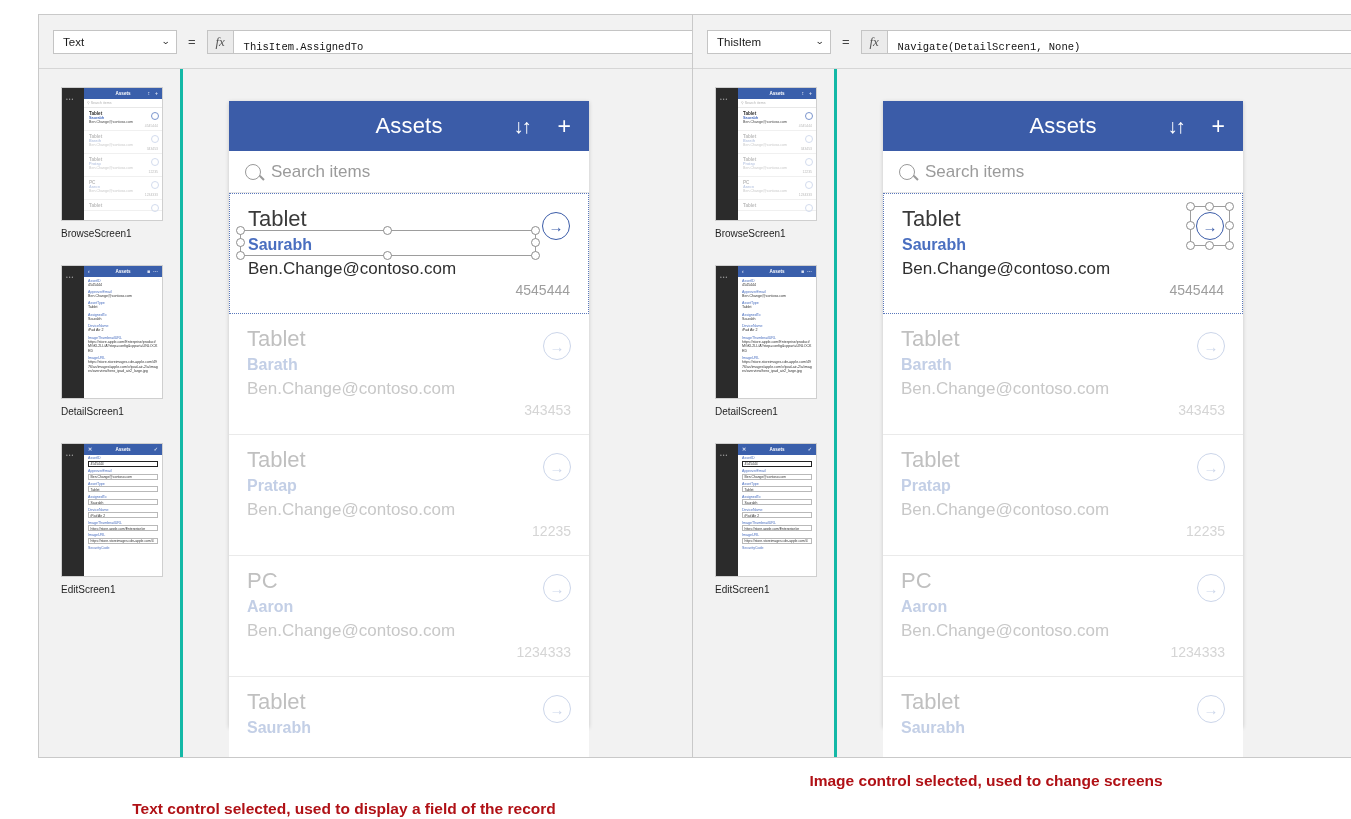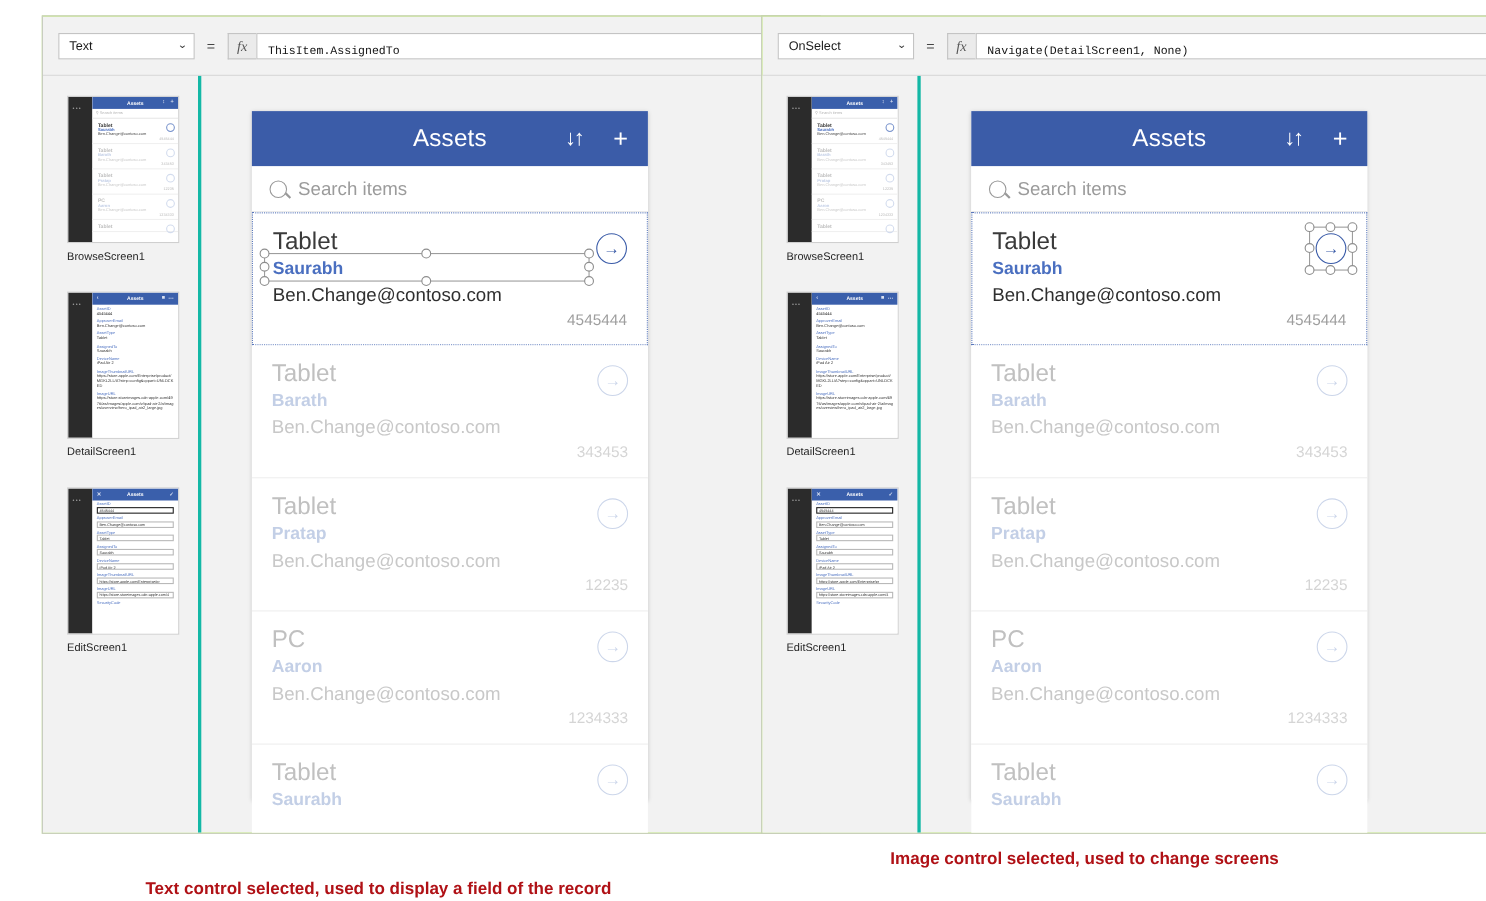--- a/index.html
+++ b/index.html
@@ -14,21 +14,21 @@
     position: relative;
     overflow: hidden;
   }
 
   
   .panel {
     position: absolute;
     top: 14px;
     width: 708px;
     height: 744px;
-    background: #bef264;
+    background: #14532d;
     border: 1px solid #c9c9c9;
     box-sizing: border-box;
     overflow: hidden;
   }
   .panel-left  { left: 38px; }
   .panel-right { left: 692px; }
 
   
   .formula-bar {
     position: absolute;
@@ -622,21 +622,21 @@
     </div>
   </div>
 </div>
 
 <div class="caption caption-left">Text control selected, used to display a field of the record</div>
 
 <div class="panel panel-right">
 
   <div class="formula-bar">
     <div class="prop-select">
-      <span>OnSelect</span>
+      <span>ThisItem</span>
       <span class="chev">⌄</span>
     </div>
     <span class="eq-sign">=</span>
     <div class="fx-box">fx</div>
     <div class="fx-input">
       <span>Navigate(DetailScreen1, None)</span>
       <span class="chev">⌄</span>
     </div>
   </div>
 

